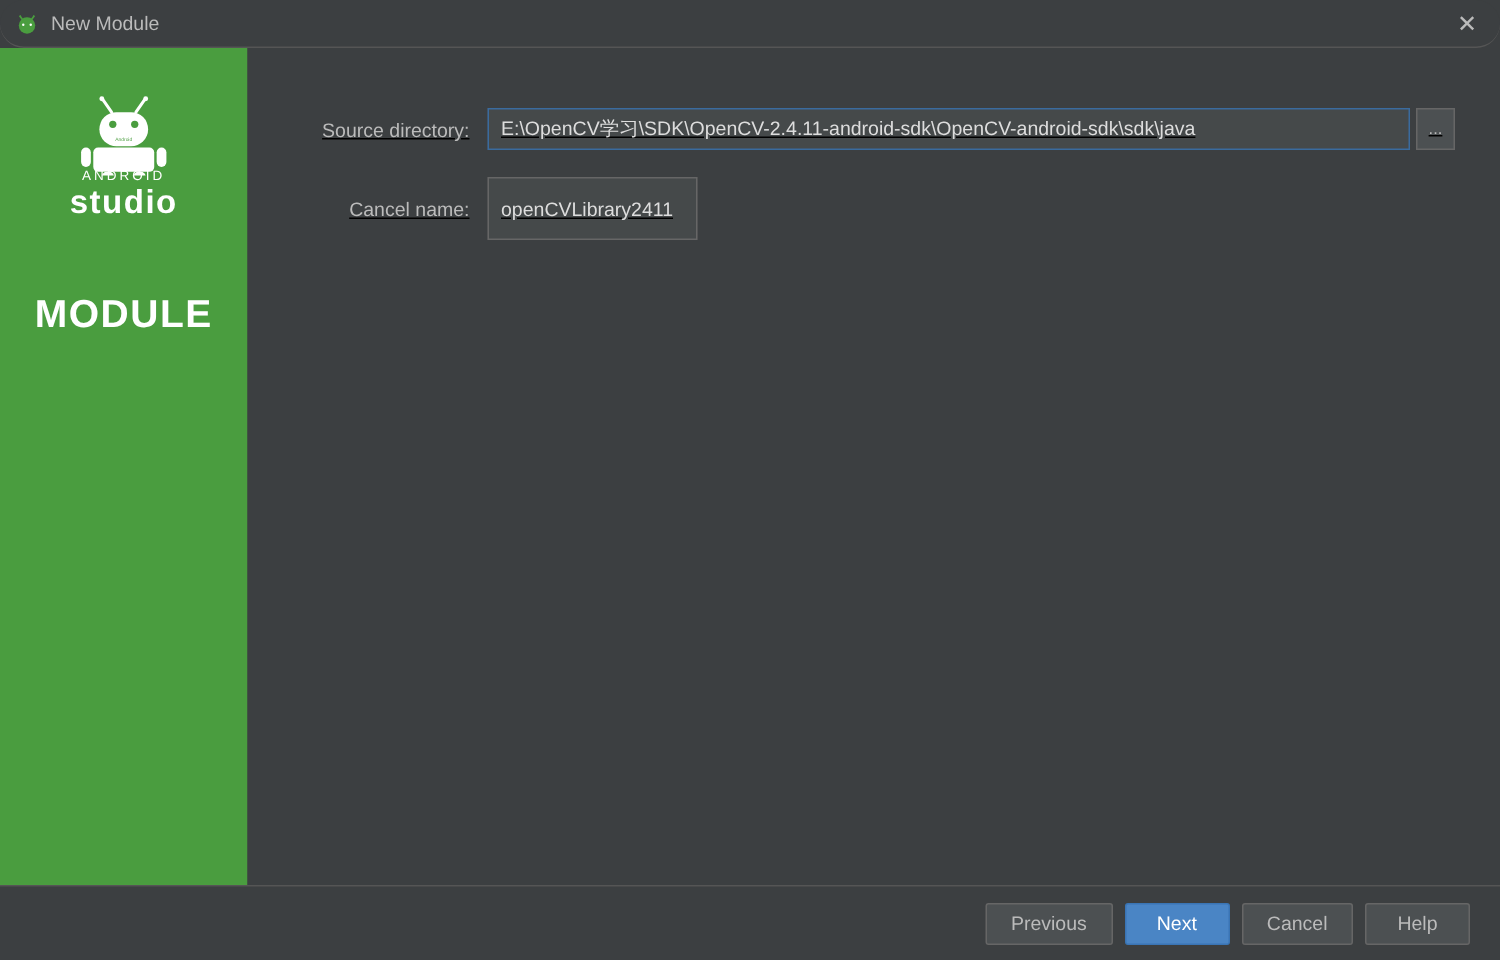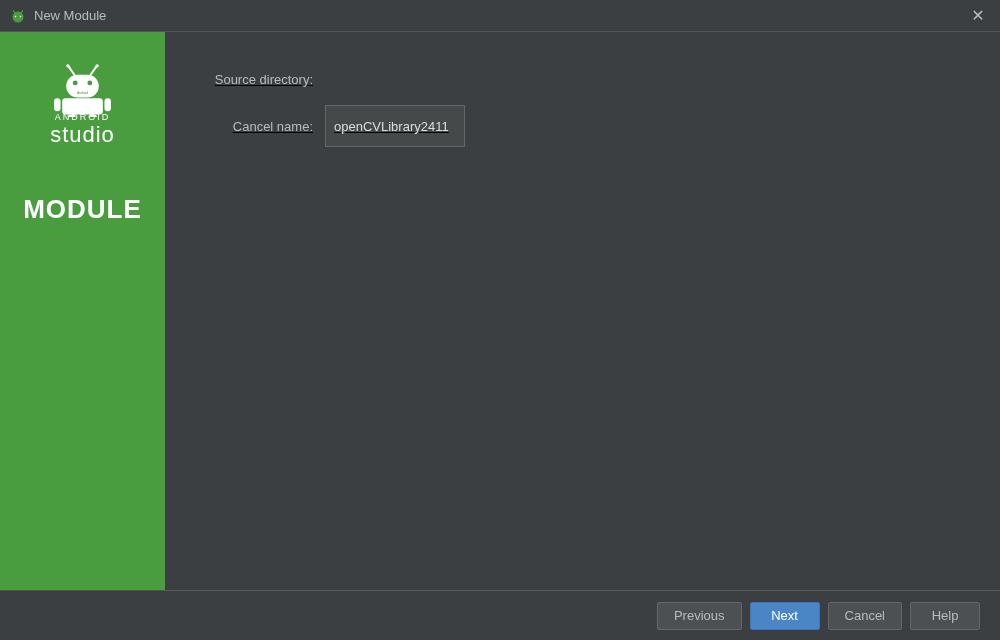--- a/index.html
+++ b/index.html
@@ -21,20 +21,21 @@
     
     .title-bar {
       background: #3c3f41;
       border-bottom: 1px solid #555;
       height: 32px;
       display: flex;
       align-items: center;
       justify-content: space-between;
       padding: 0 10px;
       flex-shrink: 0;
+      border-radius: 16px;
     }
 
     .title-bar-left {
       display: flex;
       align-items: center;
       gap: 8px;
     }
 
     .title-bar-icon {
       width: 16px;
@@ -243,34 +244,38 @@
         <rect x="67" y="57" width="8" height="16" rx="4" fill="white"></rect>
 
         <rect x="22" y="77" width="10" height="10" rx="4" fill="white"></rect>
         <rect x="48" y="77" width="10" height="10" rx="4" fill="white"></rect>
 
         <text x="40" y="52" text-anchor="middle" font-size="4" fill="#4a9d3f" font-family="Arial">Android</text>
       </svg>
 
       <div style="display:flex;flex-direction:column;align-items:center;margin-top:-5px;">
         <span style="color:white;font-size:9px;letter-spacing:2px;font-weight:normal;">ANDROID</span>
-        <span style="color:white;font-size:22px;font-weight:400;letter-spacing:1px;">studio</span>
+        <span style="color:white;font-size:22px;font-weight:700;letter-spacing:1px;">studio</span>
       </div>
     </div>
 
     <div class="sidebar-heading">
       <div>MODULE</div>
     </div>
   </div>
 
   <div class="content-panel">
     <div class="form-area">
 
       <div class="form-row">
         <span class="form-label">Source directory:</span>
+        <div class="form-input-wrapper">
+          <input class="form-input" type="text" value="E:\OpenCV学习\SDK\OpenCV-2.4.11-android-sdk\OpenCV-android-sdk\sdk\java" style="">
+          <button class="browse-btn">...</button>
+        </div>
       </div>
 
       <div class="form-row">
         <span class="form-label">Cancel name:</span>
         <div class="form-input-wrapper">
           <input class="module-name-input" type="text" value="openCVLibrary2411" style="">
         </div>
       </div>
 
     </div>

